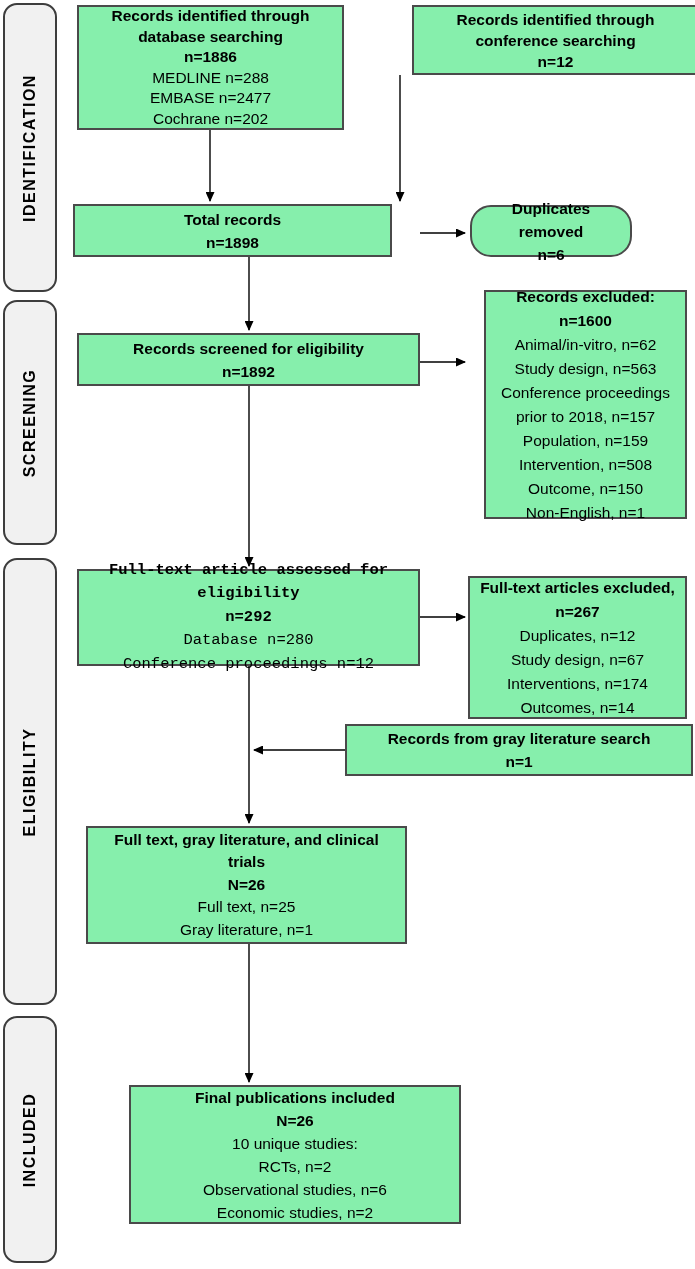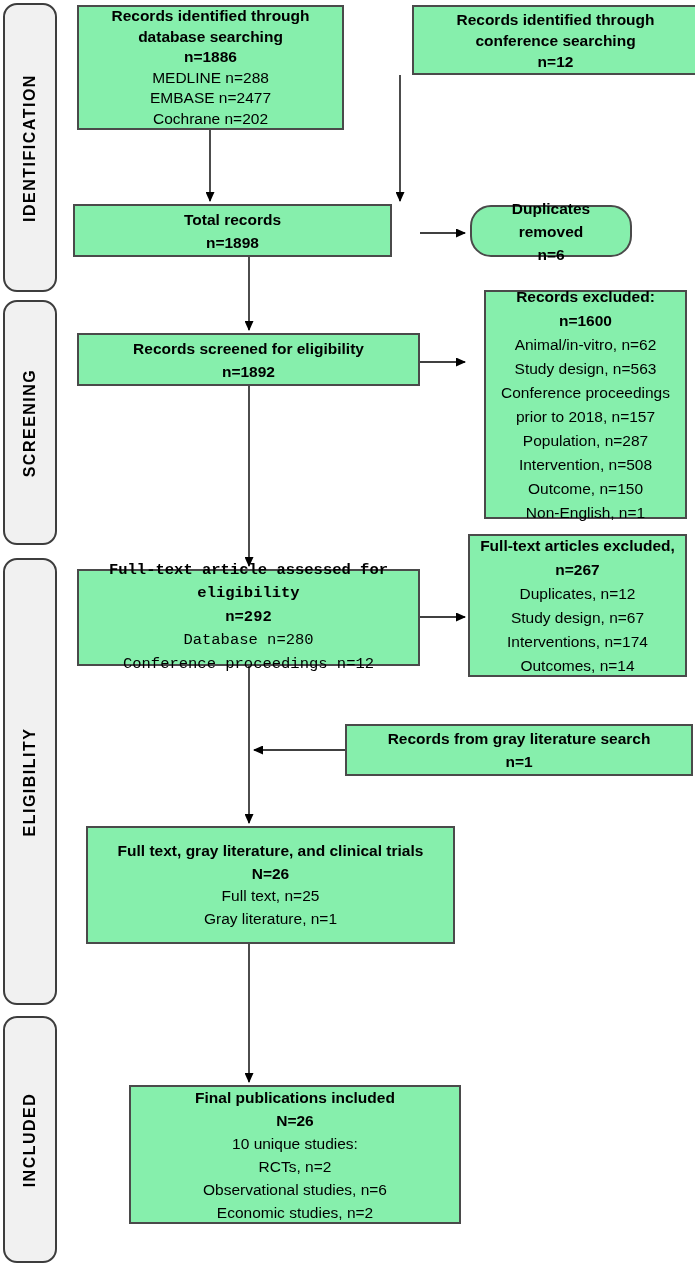--- a/index.html
+++ b/index.html
@@ -110,47 +110,47 @@
     <div class="line bold">Records screened for eligibility</div>
     <div class="line bold">n=1892</div>
   </div>
 
   <div class="box" style="left:468px;top:290px;width:203px;height:229px;margin-left:16px;--lh:24px;">
     <div class="line bold">Records excluded:</div>
     <div class="line bold">n=1600</div>
     <div class="line">Animal/in-vitro, n=62</div>
     <div class="line">Study design, n=563</div>
     <div class="line narrow">Conference proceedings prior to 2018, n=157</div>
-    <div class="line">Population, n=287</div>
+    <div class="line">Population, n=159</div>
     <div class="line">Intervention, n=508</div>
     <div class="line">Outcome, n=150</div>
     <div class="line">Non-English, n=1</div>
   </div>
 
   <div class="box" style="left:77px;top:569px;width:343px;height:97px;font-family:Liberation Mono, monospace;--lh:23.5px;">
     <div class="line bold">Full-text article assessed for eligibility</div>
     <div class="line bold">n=292</div>
     <div class="line">Database n=280</div>
     <div class="line">Conference proceedings n=12</div>
   </div>
 
-  <div class="box" style="left:468px;top:534px;width:219px;height:143px;--lh:24px;">
+  <div class="box" style="left:468px;top:576px;width:219px;height:143px;--lh:24px;">
     <div class="line bold">Full-text articles excluded, n=267</div>
     <div class="line">Duplicates, n=12</div>
     <div class="line">Study design, n=67</div>
     <div class="line">Interventions, n=174</div>
     <div class="line">Outcomes, n=14</div>
   </div>
 
   <div class="box" style="left:345px;top:724px;width:348px;height:52px;--lh:23px;">
     <div class="line bold">Records from gray literature search</div>
     <div class="line bold">n=1</div>
   </div>
 
-  <div class="box" style="left:86px;top:826px;width:369px;height:118px;--lh:22.5px;">
+  <div class="box" style="left:86px;top:826px;width:321px;height:118px;--lh:22.5px;">
     <div class="line bold">Full text, gray literature, and clinical trials</div>
     <div class="line bold">N=26</div>
     <div class="line">Full text, n=25</div>
     <div class="line">Gray literature, n=1</div>
   </div>
 
   <div class="box" style="left:81px;top:1085px;width:332px;height:139px;margin-left:48px;--lh:23px;">
     <div class="line bold">Final publications included</div>
     <div class="line bold">N=26</div>
     <div class="line">10 unique studies:</div>

